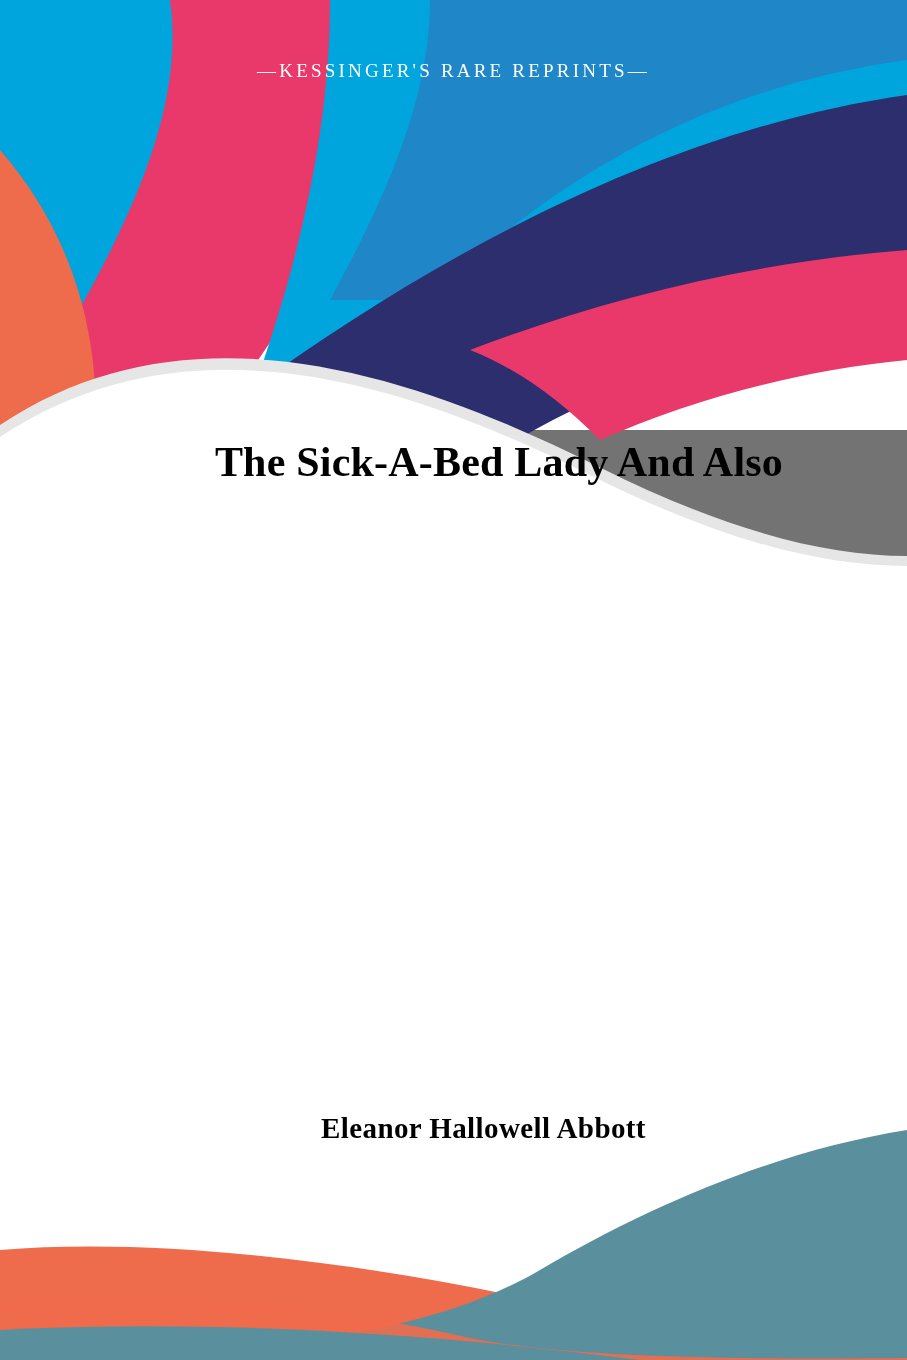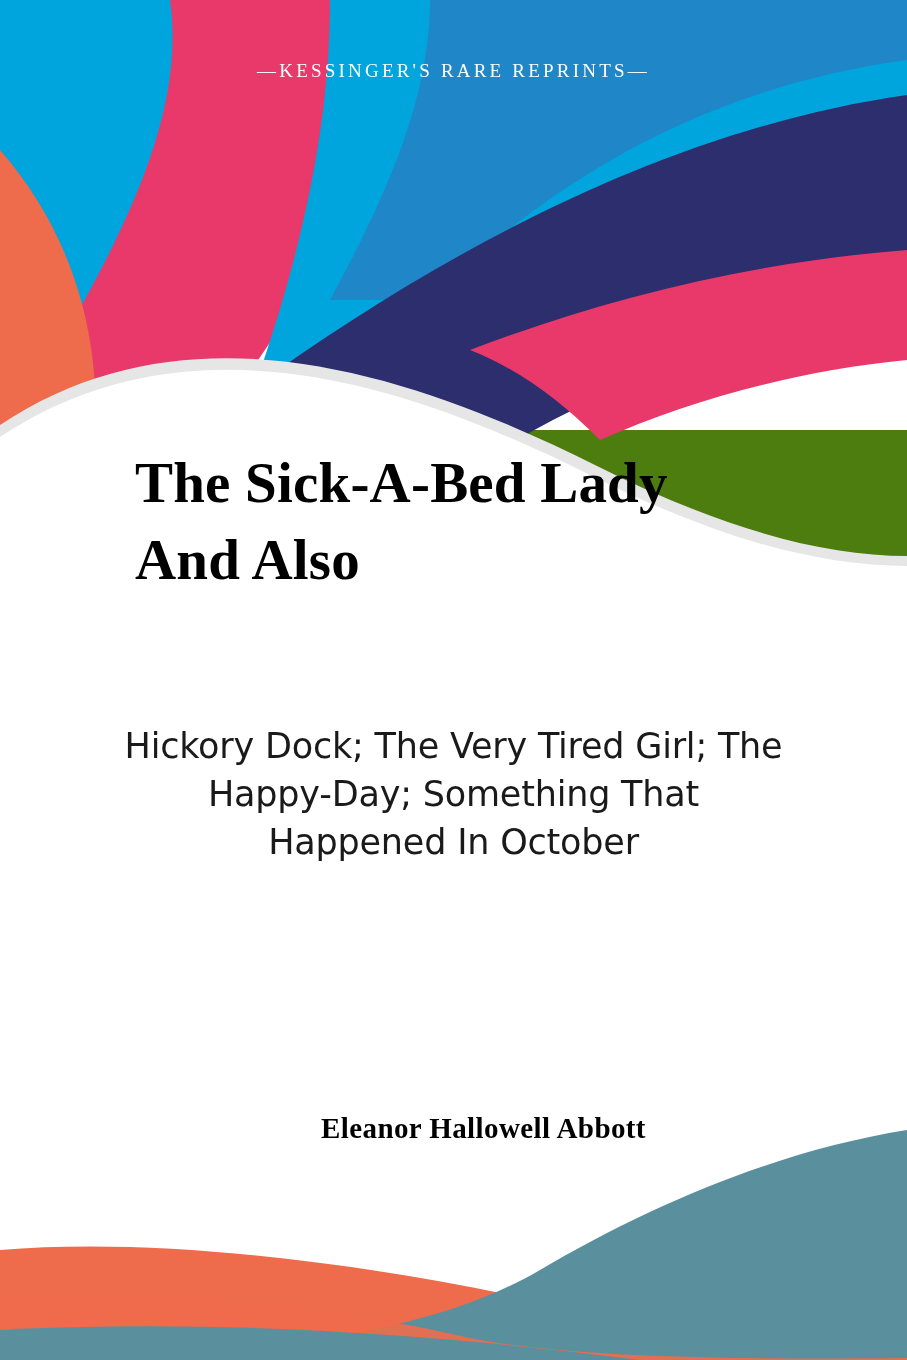--- a/index.html
+++ b/index.html
@@ -5,21 +5,21 @@
   html, body {
     margin: 0;
     padding: 0;
     background: #ffffff;
   }
   .page {
     position: relative;
     width: 907px;
     height: 1360px;
     overflow: hidden;
-    background: #4d7c0f;
+    background: #737373;
     font-family: "Liberation Serif", serif;
   }
   .art-layer {
     position: absolute;
     left: 0;
     top: 0;
     width: 907px;
     height: 1360px;
   }
   .imprint {
@@ -36,26 +36,27 @@
     white-space: nowrap;
   }
   .text-block {
     position: absolute;
     left: 120px;
     top: 430px;
     width: 667px;
   }
   .book-title {
     font-family: "Liberation Serif", serif;
-    font-size: 57px;
+    font-size: 42px;
     line-height: 1.35;
     color: #000000;
     font-weight: 700;
-    margin: 15px;
+    margin: 4px;
     letter-spacing: 0.2px;
+    text-align: right;
   }
   .book-subtitle {
     margin: 0;
     padding-top: 108px;
     font-family: "DejaVu Sans", sans-serif;
     font-size: 35px;
     line-height: 1.38;
     color: #1a1a1a;
     font-weight: 400;
     text-align: center;
@@ -106,18 +107,17 @@
     <path d="M907,1130 C780,1150 650,1205 540,1270 C420,1340 230,1360 0,1352 L0,1360 L907,1360 Z" fill="#5a8f9e"></path>
     <path d="M907,1180 C790,1198 680,1245 580,1300 C480,1352 300,1362 120,1356 L120,1360 L907,1360 Z" fill="#5a8f9e"></path>
     <path d="M0,1300 C150,1288 330,1305 470,1338 C560,1356 700,1360 907,1358 L907,1360 L0,1360 Z" fill="#ee6b4b" opacity="0.9"></path>
     <path d="M0,1330 C220,1318 450,1336 640,1360 L0,1360 Z" fill="#5a8f9e"></path>
   </svg>
 
   <div class="imprint">—KESSINGER'S RARE REPRINTS—</div>
 
   <div class="text-block">
     <h1 class="book-title">The Sick-A-Bed Lady And Also</h1>
-    <p class="book-subtitle">Hickory Dock; The Very Tired Girl; The Happy-Day; Something That Happened In October</p>
   </div>
 
   <div class="author">Eleanor Hallowell Abbott</div>
 
 </div>
 
 </body></html>

